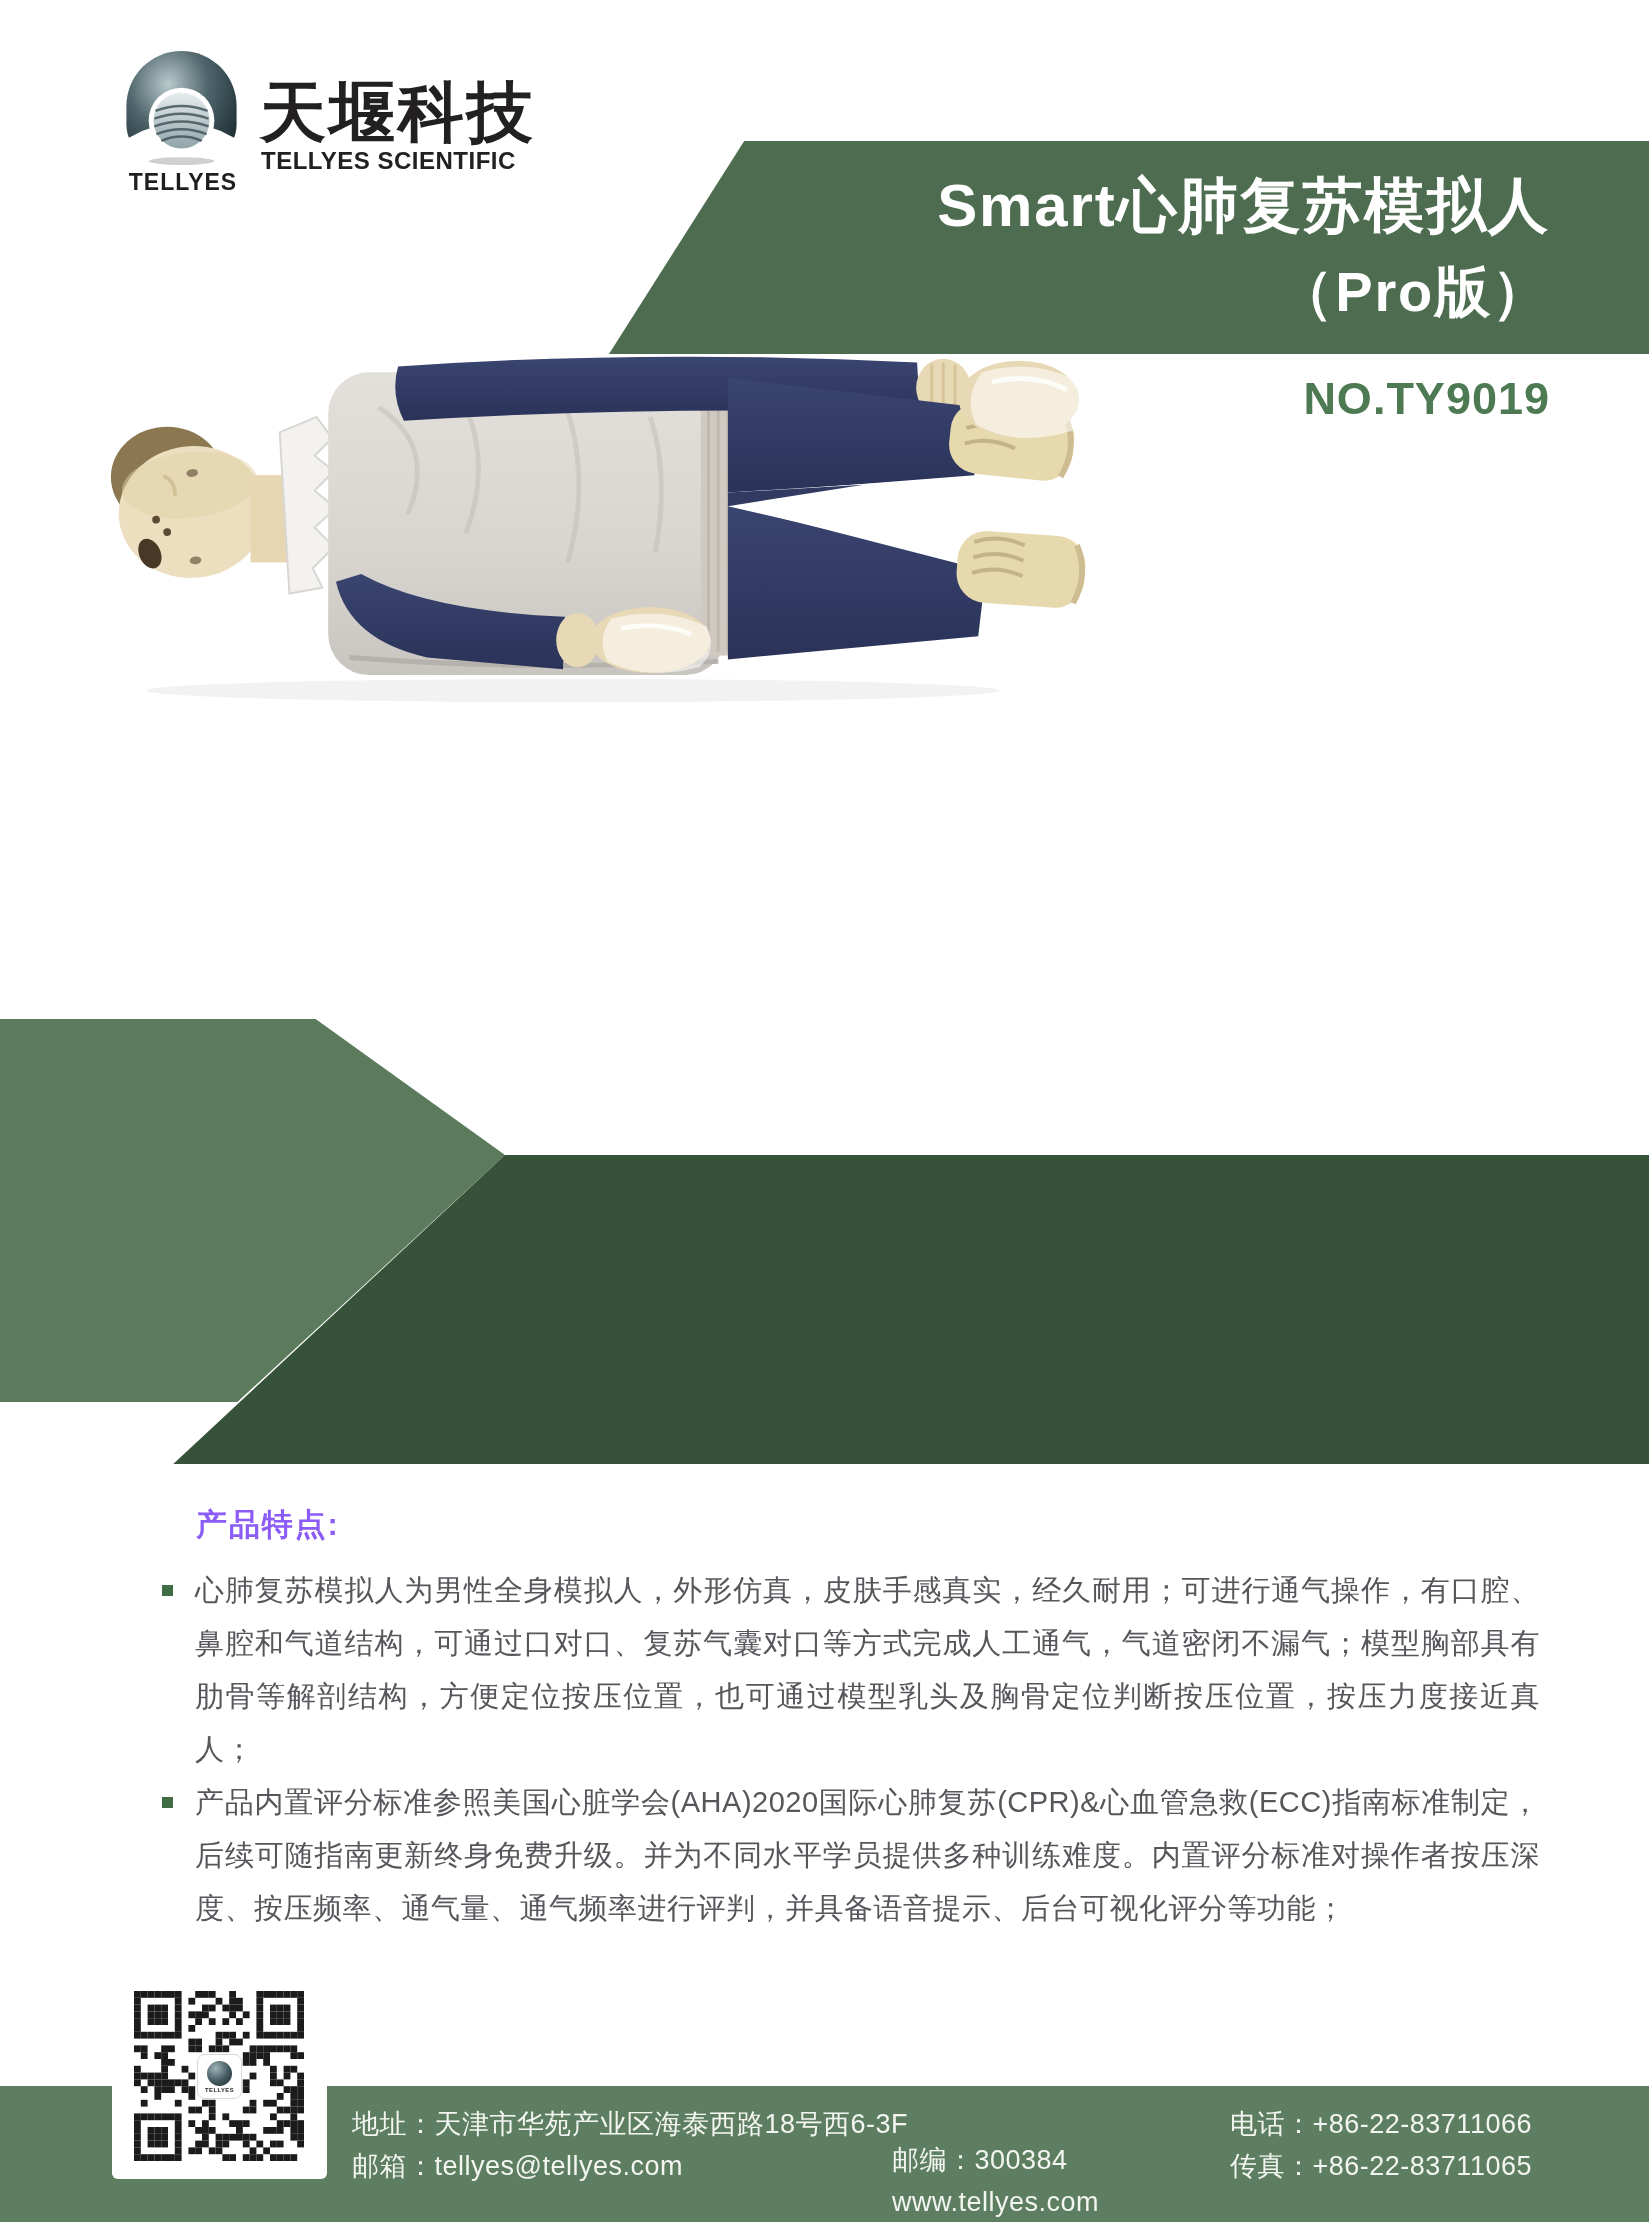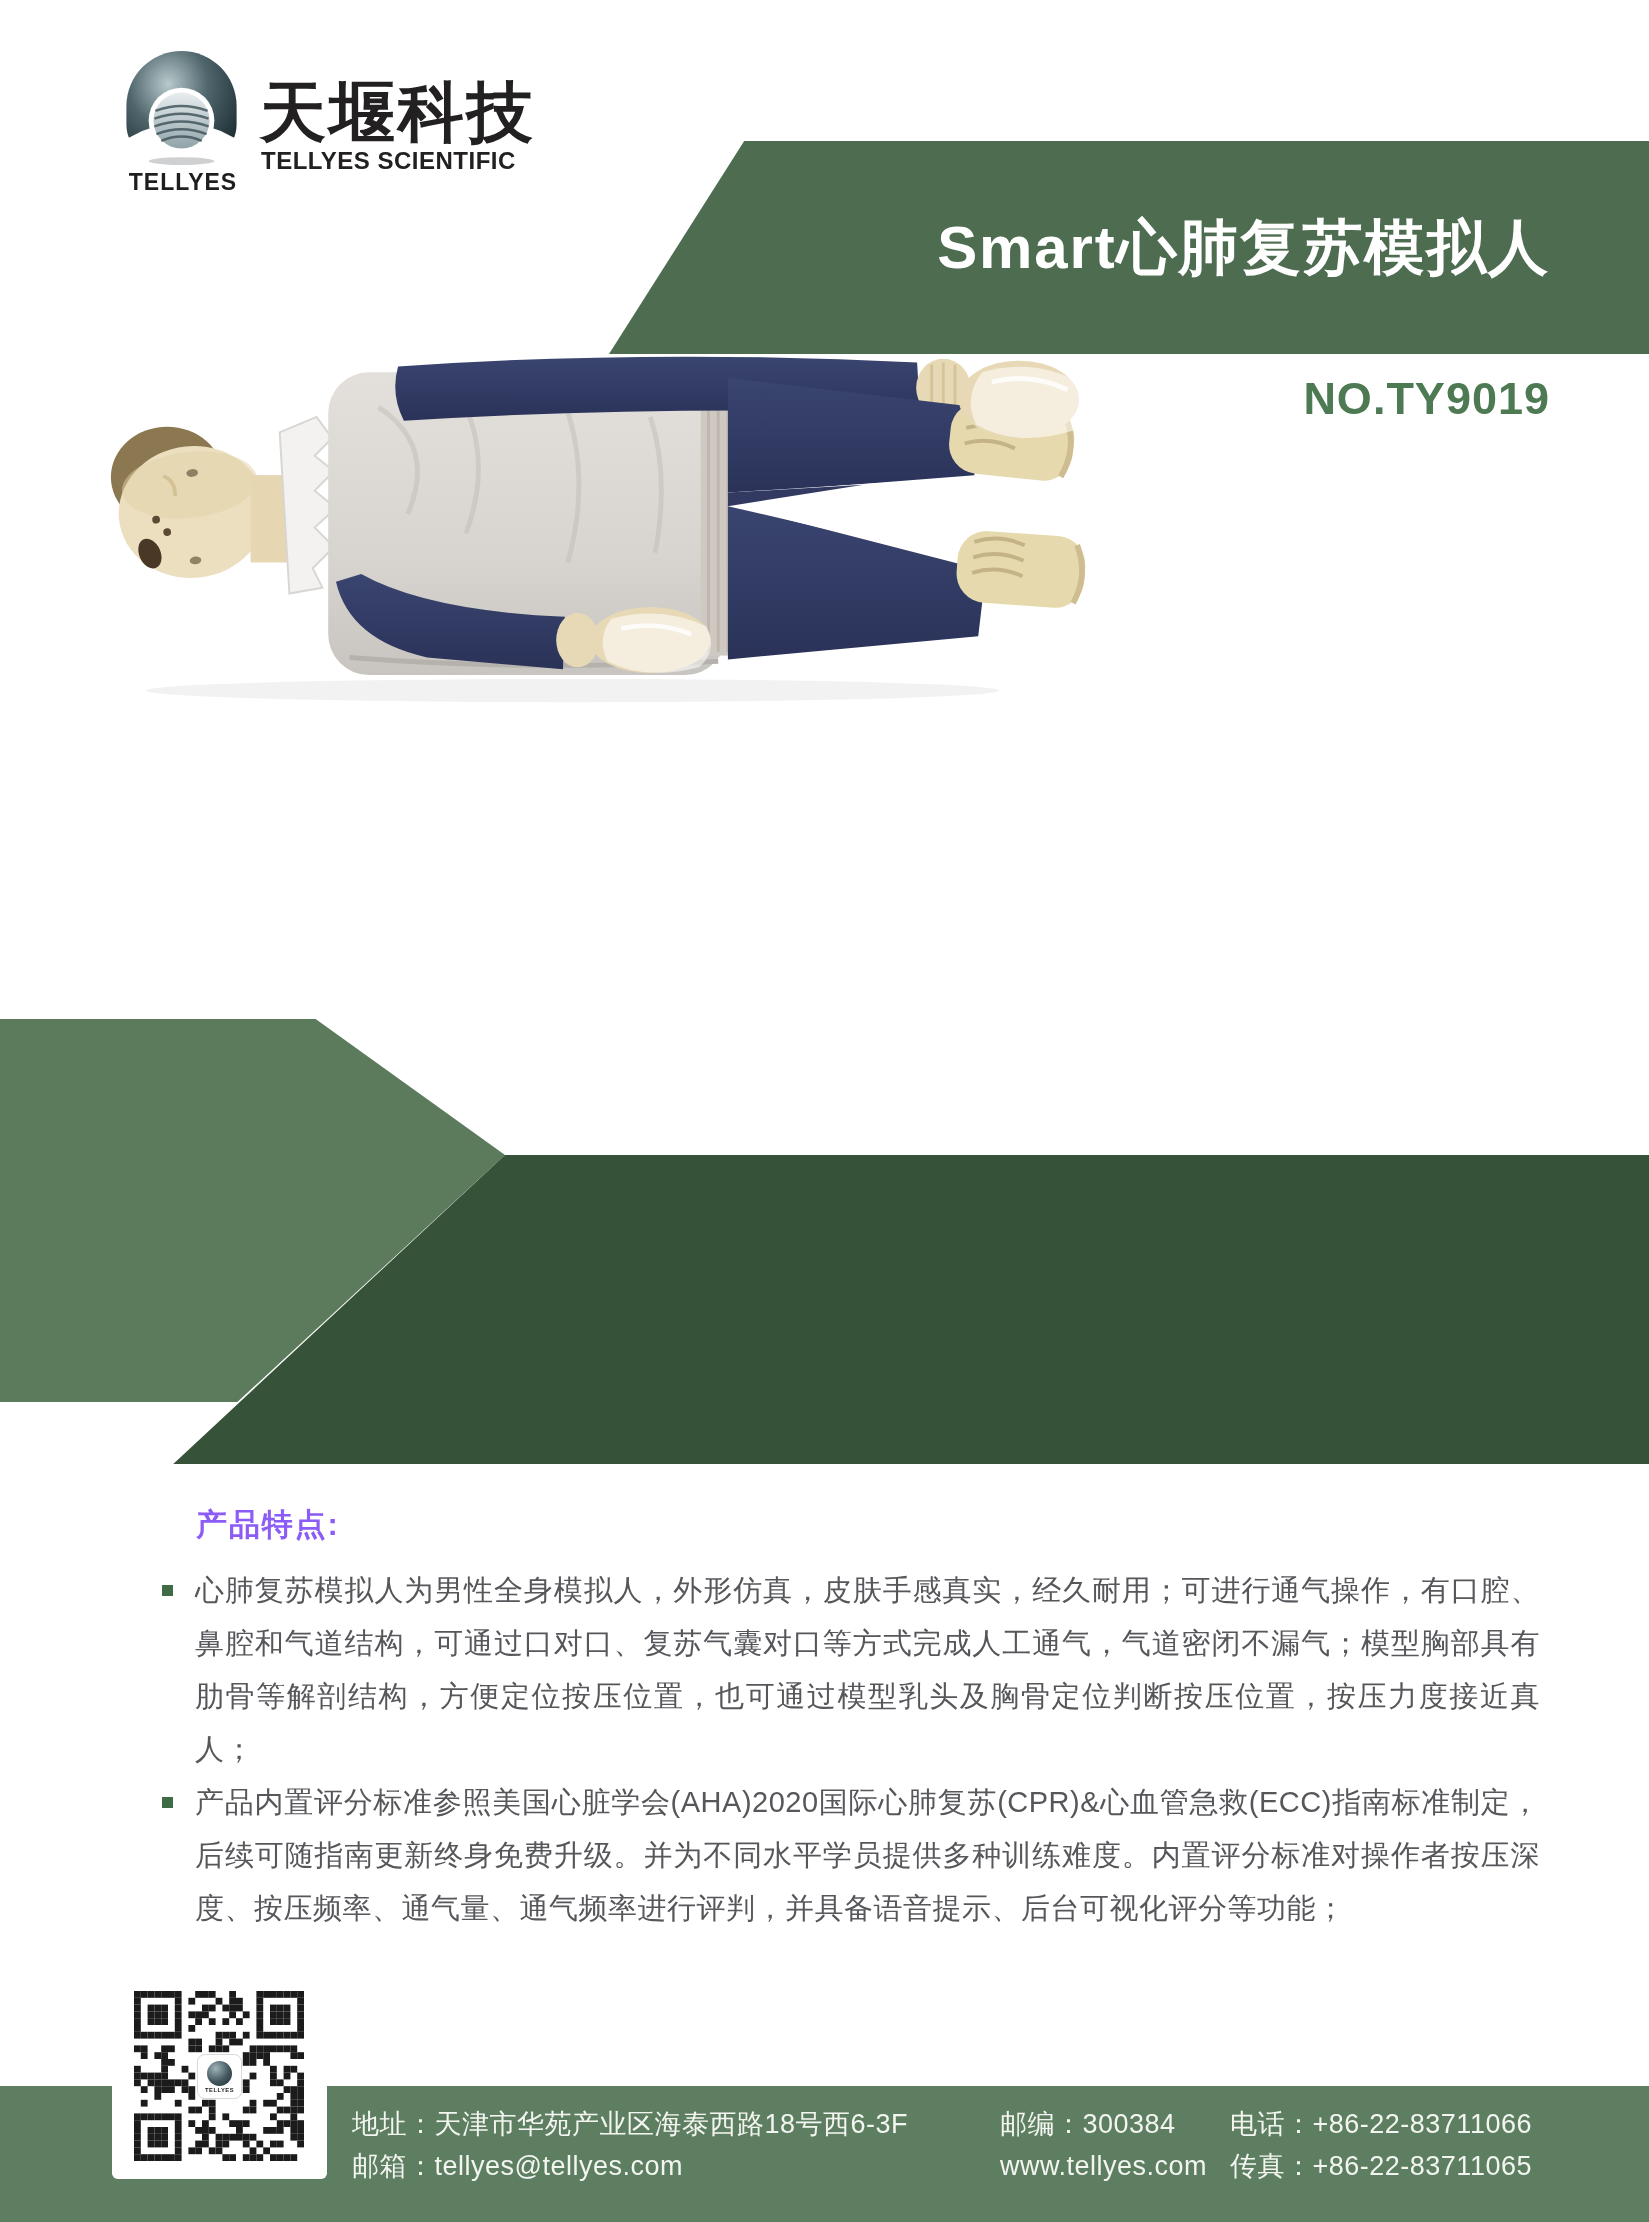--- a/index.html
+++ b/index.html
@@ -48,21 +48,21 @@
   .qr-box{position:absolute;left:134px;top:1991px;width:170px;height:170px;z-index:5;background:#ffffff;}
   .qr-logo{
     position:absolute;left:197px;top:2054px;width:45px;height:45px;z-index:6;background:#ffffff;border-radius:7.8px;
     display:flex;flex-direction:column;align-items:center;justify-content:center;border:1px solid #d8d8d8;box-sizing:border-box;
   }
   .qr-logo .ball{width:25px;height:25px;border-radius:50%;
     background:radial-gradient(circle at 35% 30%,#9fb3b8,#42585e 55%,#1d2c30 100%);}
   .qr-logo .mini{font-size:5.8px;font-weight:bold;color:#222;letter-spacing:0.5px;margin-top:1px;}
   .footer-col{position:absolute;top:2103px;z-index:5;display:flex;flex-direction:column;}
   .footer-col span{font-size:27px;line-height:42px;color:#f3f5f0;letter-spacing:0.5px;white-space:nowrap;}
-  .fc1{left:352px;} .fc2{left:1000px;} .fc3{left:1230px;}
+  .fc1{left:352px;} .fc2{left:892px;margin-top:36px;} .fc3{left:1230px;}
 </style>
 </head>
 <body>
 
 <div class="page">
 
   <div class="logo-globe">
     <svg width="115" height="116" viewBox="0 0 118 120">
       <defs>
         <radialGradient id="gball" cx="38%" cy="28%" r="80%">
@@ -88,20 +88,21 @@
       </g>
       <ellipse cx="59" cy="116" rx="34" ry="4" fill="#b9bcbd" opacity="0.7"></ellipse>
     </svg>
   </div>
   <div class="brand-logo-label">TELLYES</div>
   <div class="brand-cn">天堰科技</div>
   <div class="brand-en">TELLYES SCIENTIFIC</div>
 
   <div class="banner">
     <div class="t1">Smart心肺复苏模拟人</div>
+    <div class="t2">（Pro版）</div>
   </div>
   <div class="product-no">NO.TY9019</div>
 
   <div class="photo">
     <svg width="1009" height="359" viewBox="0 0 1040 370">
       <defs>
         <linearGradient id="jk" x1="0" y1="0" x2="0" y2="1">
           <stop offset="0%" stop-color="#e3e0db"></stop>
             <stop offset="60%" stop-color="#d8d4cf"></stop>
             <stop offset="100%" stop-color="#c8c4bf"></stop>

